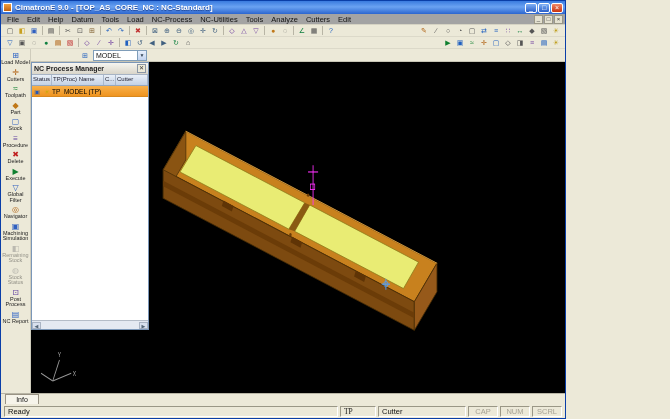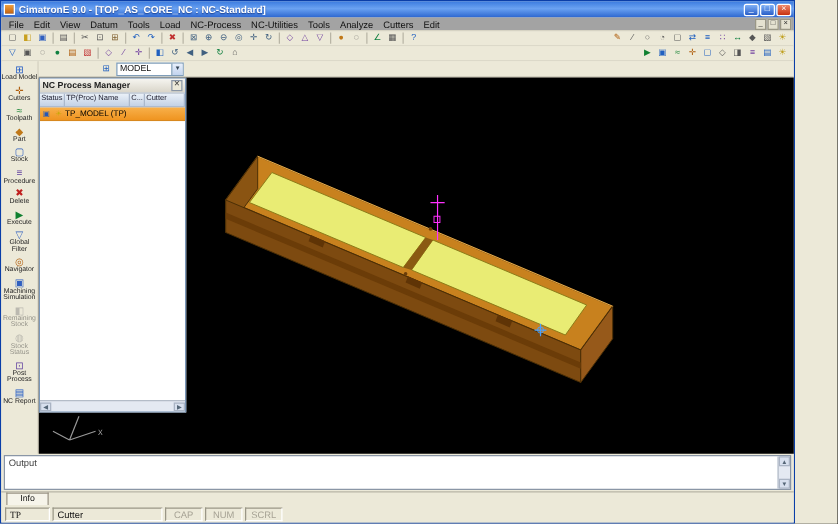--- a/index.html
+++ b/index.html
@@ -1,18 +1,18 @@
 <!DOCTYPE html>
 <html><head>
 <meta charset="utf-8">
 <style>
   *{margin:0;padding:0;box-sizing:border-box;}
   html,body{width:670px;height:419px;overflow:hidden;}
   body{font-family:"Liberation Sans","DejaVu Sans",sans-serif;background:#ece9d8;}
-  .app{width:636px;height:419px;border:1px solid #0a3ea8;display:flex;flex-direction:column;background:#ece9d8;}
+  .app{width:566px;height:419px;border:1px solid #0a3ea8;display:flex;flex-direction:column;background:#ece9d8;}
 
   
   .titlebar{height:13px;background:linear-gradient(#3a7bdf,#6aa2f2 45%,#2c66cf);display:flex;align-items:center;padding:0 2px;color:#fff;flex:0 0 13px;}
   .app-icon{width:9px;height:9px;background:linear-gradient(#f0a040,#c06010);border:1px solid #fff;margin-right:3px;flex:0 0 9px;}
   .title-text{font-size:8px;font-weight:bold;flex:1;white-space:nowrap;overflow:hidden;text-shadow:0 1px 1px #1a3f8f;}
   .winbtn{width:12px;height:10px;font-size:7px;line-height:8px;text-align:center;color:#fff;background:linear-gradient(#7fb0f5,#2a5fc8);border:1px solid #fff;border-radius:2px;margin-left:1px;}
   .winbtn.close{background:linear-gradient(#f08868,#c83210);}
 
   
   .menubar{height:11px;display:flex;align-items:center;background:#a3a3a3;border-bottom:1px solid #d6d3c3;font-size:7.5px;padding:0 2px;flex:0 0 11px;color:#111;}
@@ -91,21 +91,21 @@
     <span class="winbtn">_</span>
     <span class="winbtn">□</span>
     <span class="winbtn close">×</span>
   </div>
 
   <div class="menubar">
     <span style="display:flex;align-items:center;">
 
     <span class="menu-item i0">File</span>
         <span class="menu-item i1">Edit</span>
-        <span class="menu-item i2">View</span>
+        <span class="menu-item i2">Help</span>
         <span class="menu-item i3">Datum</span>
         <span class="menu-item i4">Tools</span>
         <span class="menu-item i5">Load</span>
         <span class="menu-item i6">NC-Process</span>
         <span class="menu-item i7">NC-Utilities</span>
         <span class="menu-item i8">Tools</span>
         <span class="menu-item i9">Analyze</span>
         <span class="menu-item i10">Cutters</span>
         <span class="menu-item i11">Edit</span>
       </span>
@@ -360,35 +360,27 @@
           <div class="pm-hscroll">
             <span>◀</span>
             <span>▶</span>
           </div>
         </div>
 
       </div>
     </div>
   </div>
 
-  <div class="output">
-    <div class="output-box">
-      <span>Output</span>
-      <div class="vscroll">
-        <span>▲</span>
-        <span>▼</span>
-      </div>
-    </div>
-  </div>
 
   <div class="info-row">
     <div class="info-tab">Info</div>
   </div>
 
   <div class="statusbar">
+    <span class="cell ready">Ready</span>
     <span class="cell tp">TP</span>
     <span class="cell cutter">Cutter</span>
     <span style="display:flex;gap:2px;">
 
     <span class="cell key i0">CAP</span>
         <span class="cell key i1">NUM</span>
         <span class="cell key i2">SCRL</span>
       </span>
   </div>
 

